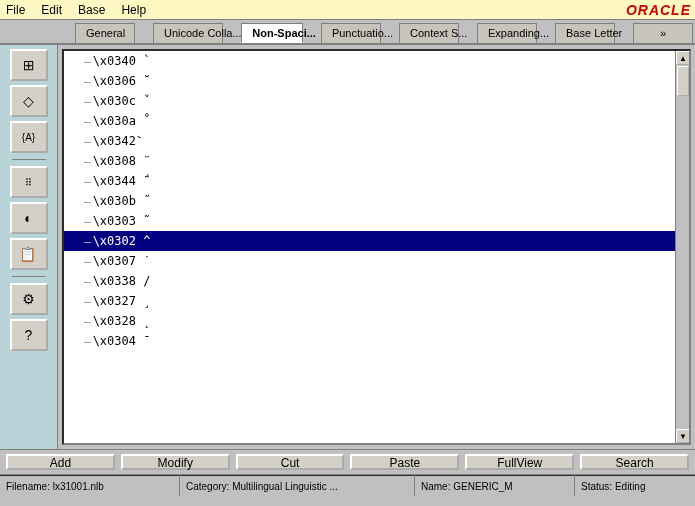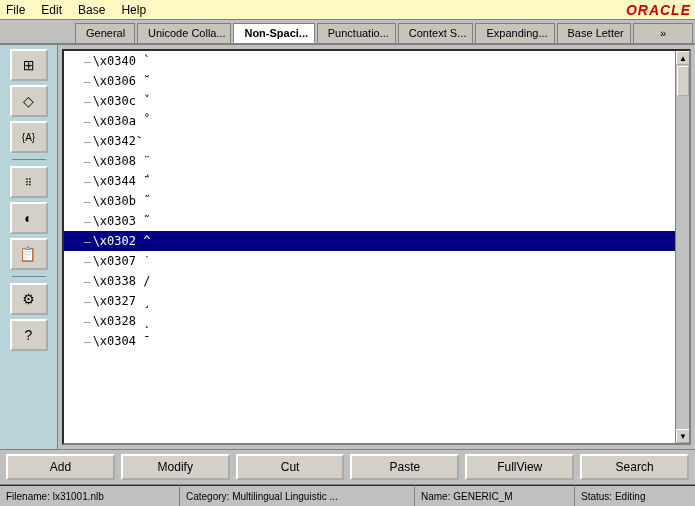--- a/index.html
+++ b/index.html
@@ -40,20 +40,21 @@
       font-style: italic;
     }
 
     
     .tabs-row {
       display: flex;
       background: #c0c0c0;
       border-bottom: 2px solid #808080;
       padding-top: 3px;
       padding-left: 75px;
+      gap: 16px;
     }
     .tab {
       padding: 3px 10px;
       font-size: 11px;
       border: 1px solid #808080;
       border-bottom: none;
       background: #d4d0c8;
       cursor: pointer;
       margin-right: 2px;
       white-space: nowrap;
@@ -181,21 +182,21 @@
     .button-bar {
       display: flex;
       align-items: center;
       padding: 4px 6px;
       gap: 6px;
       background: #c0c0c0;
       border-top: 1px solid #808080;
     }
     .action-btn {
       flex: 1;
-      height: 26px;
+      height: 16px;
       background: #d4d0c8;
       border: 2px outset #ffffff;
       font-size: 12px;
       cursor: pointer;
       text-align: center;
     }
 
     
     .status-bar {
       display: flex;

